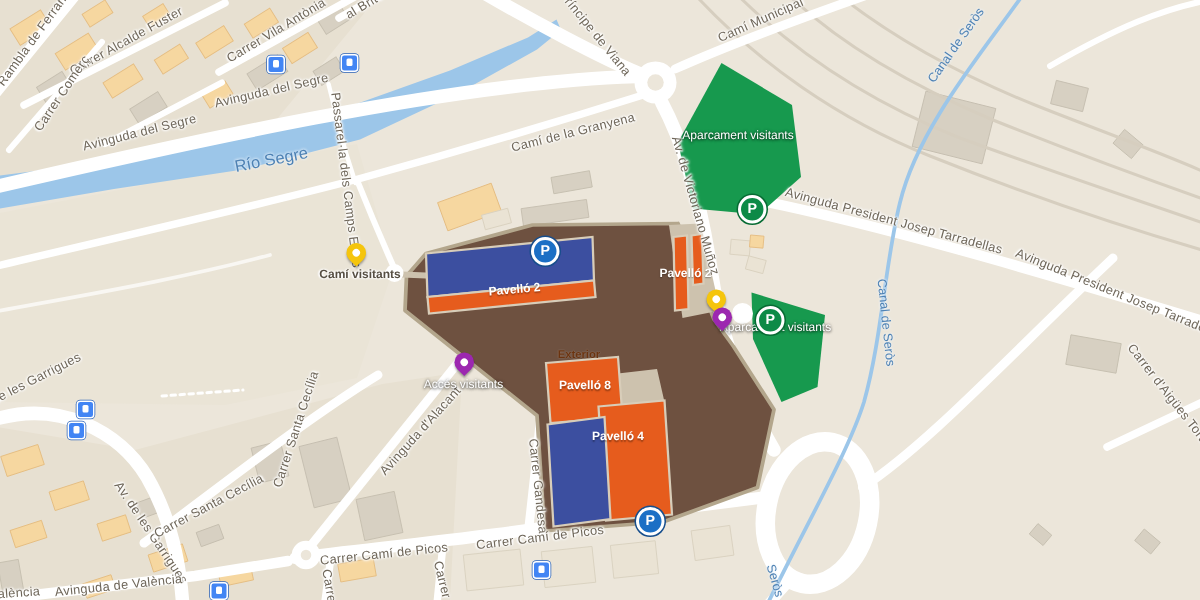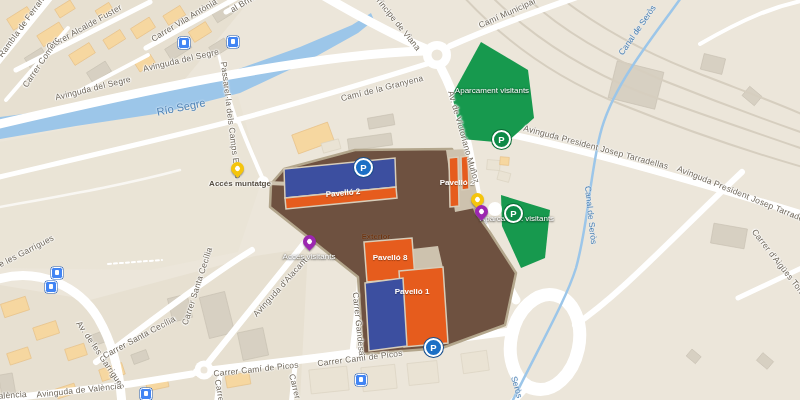--- a/index.html
+++ b/index.html
@@ -233,27 +233,27 @@
   <div class="lbl slabel" style="left:220px;top:392px;--r:80deg">Carrer</div>
   <div class="lbl slabel" style="left:296px;top:390px;--r:76deg">Carrer d</div>
 
   <div class="lbl wlabel big" style="left:181px;top:107px;--r:-11deg">Río Segre</div>
   <div class="lbl wlabel" style="left:637px;top:30px;--r:-55deg">Canal de Seròs</div>
   <div class="lbl wlabel" style="left:591px;top:215px;--r:84deg">Canal de Seròs</div>
   <div class="lbl wlabel" style="left:517px;top:387px;--r:74deg">Seròs</div>
 
   <div class="lbl pavlabel" style="left:343px;top:193px;--r:-5deg">Pavelló 2</div>
   <div class="lbl pavlabel" style="left:457px;top:182px">Pavelló 2</div>
-  <div class="lbl extlabel" style="left:376px;top:236px">Exterior</div>
+  <div class="lbl extlabel" style="left:386px;top:236px">Exterior</div>
   <div class="lbl pavlabel" style="left:390px;top:257px">Pavelló 8</div>
-  <div class="lbl pavlabel" style="left:412px;top:291px">Pavelló 1</div>
+  <div class="lbl pavlabel" style="left:412px;top:291px">Pavelló 4</div>
 
   <div class="lbl plabel-white" style="left:492px;top:90px">Aparcament visitants</div>
   <div class="lbl plabel-white" style="left:517px;top:218px">Aparcament visitants</div>
-  <div class="lbl plabel-dark" style="left:240px;top:183px">Accés muntatge</div>
+  <div class="lbl plabel-dark" style="left:240px;top:183px">Camí visitants</div>
   <div class="lbl plabel-white" style="left:309px;top:256px">Accés visitants</div>
 
   <div class="pin yellow" style="left:231px;top:162px"></div>
   <div class="pin purple" style="left:303px;top:235px"></div>
   <div class="pin yellow" style="left:471px;top:193px"></div>
   <div class="pin purple" style="left:475px;top:205px"></div>
 
   <div class="picon blue" style="left:354px;top:158px">
       <span>P</span>
     </div>

